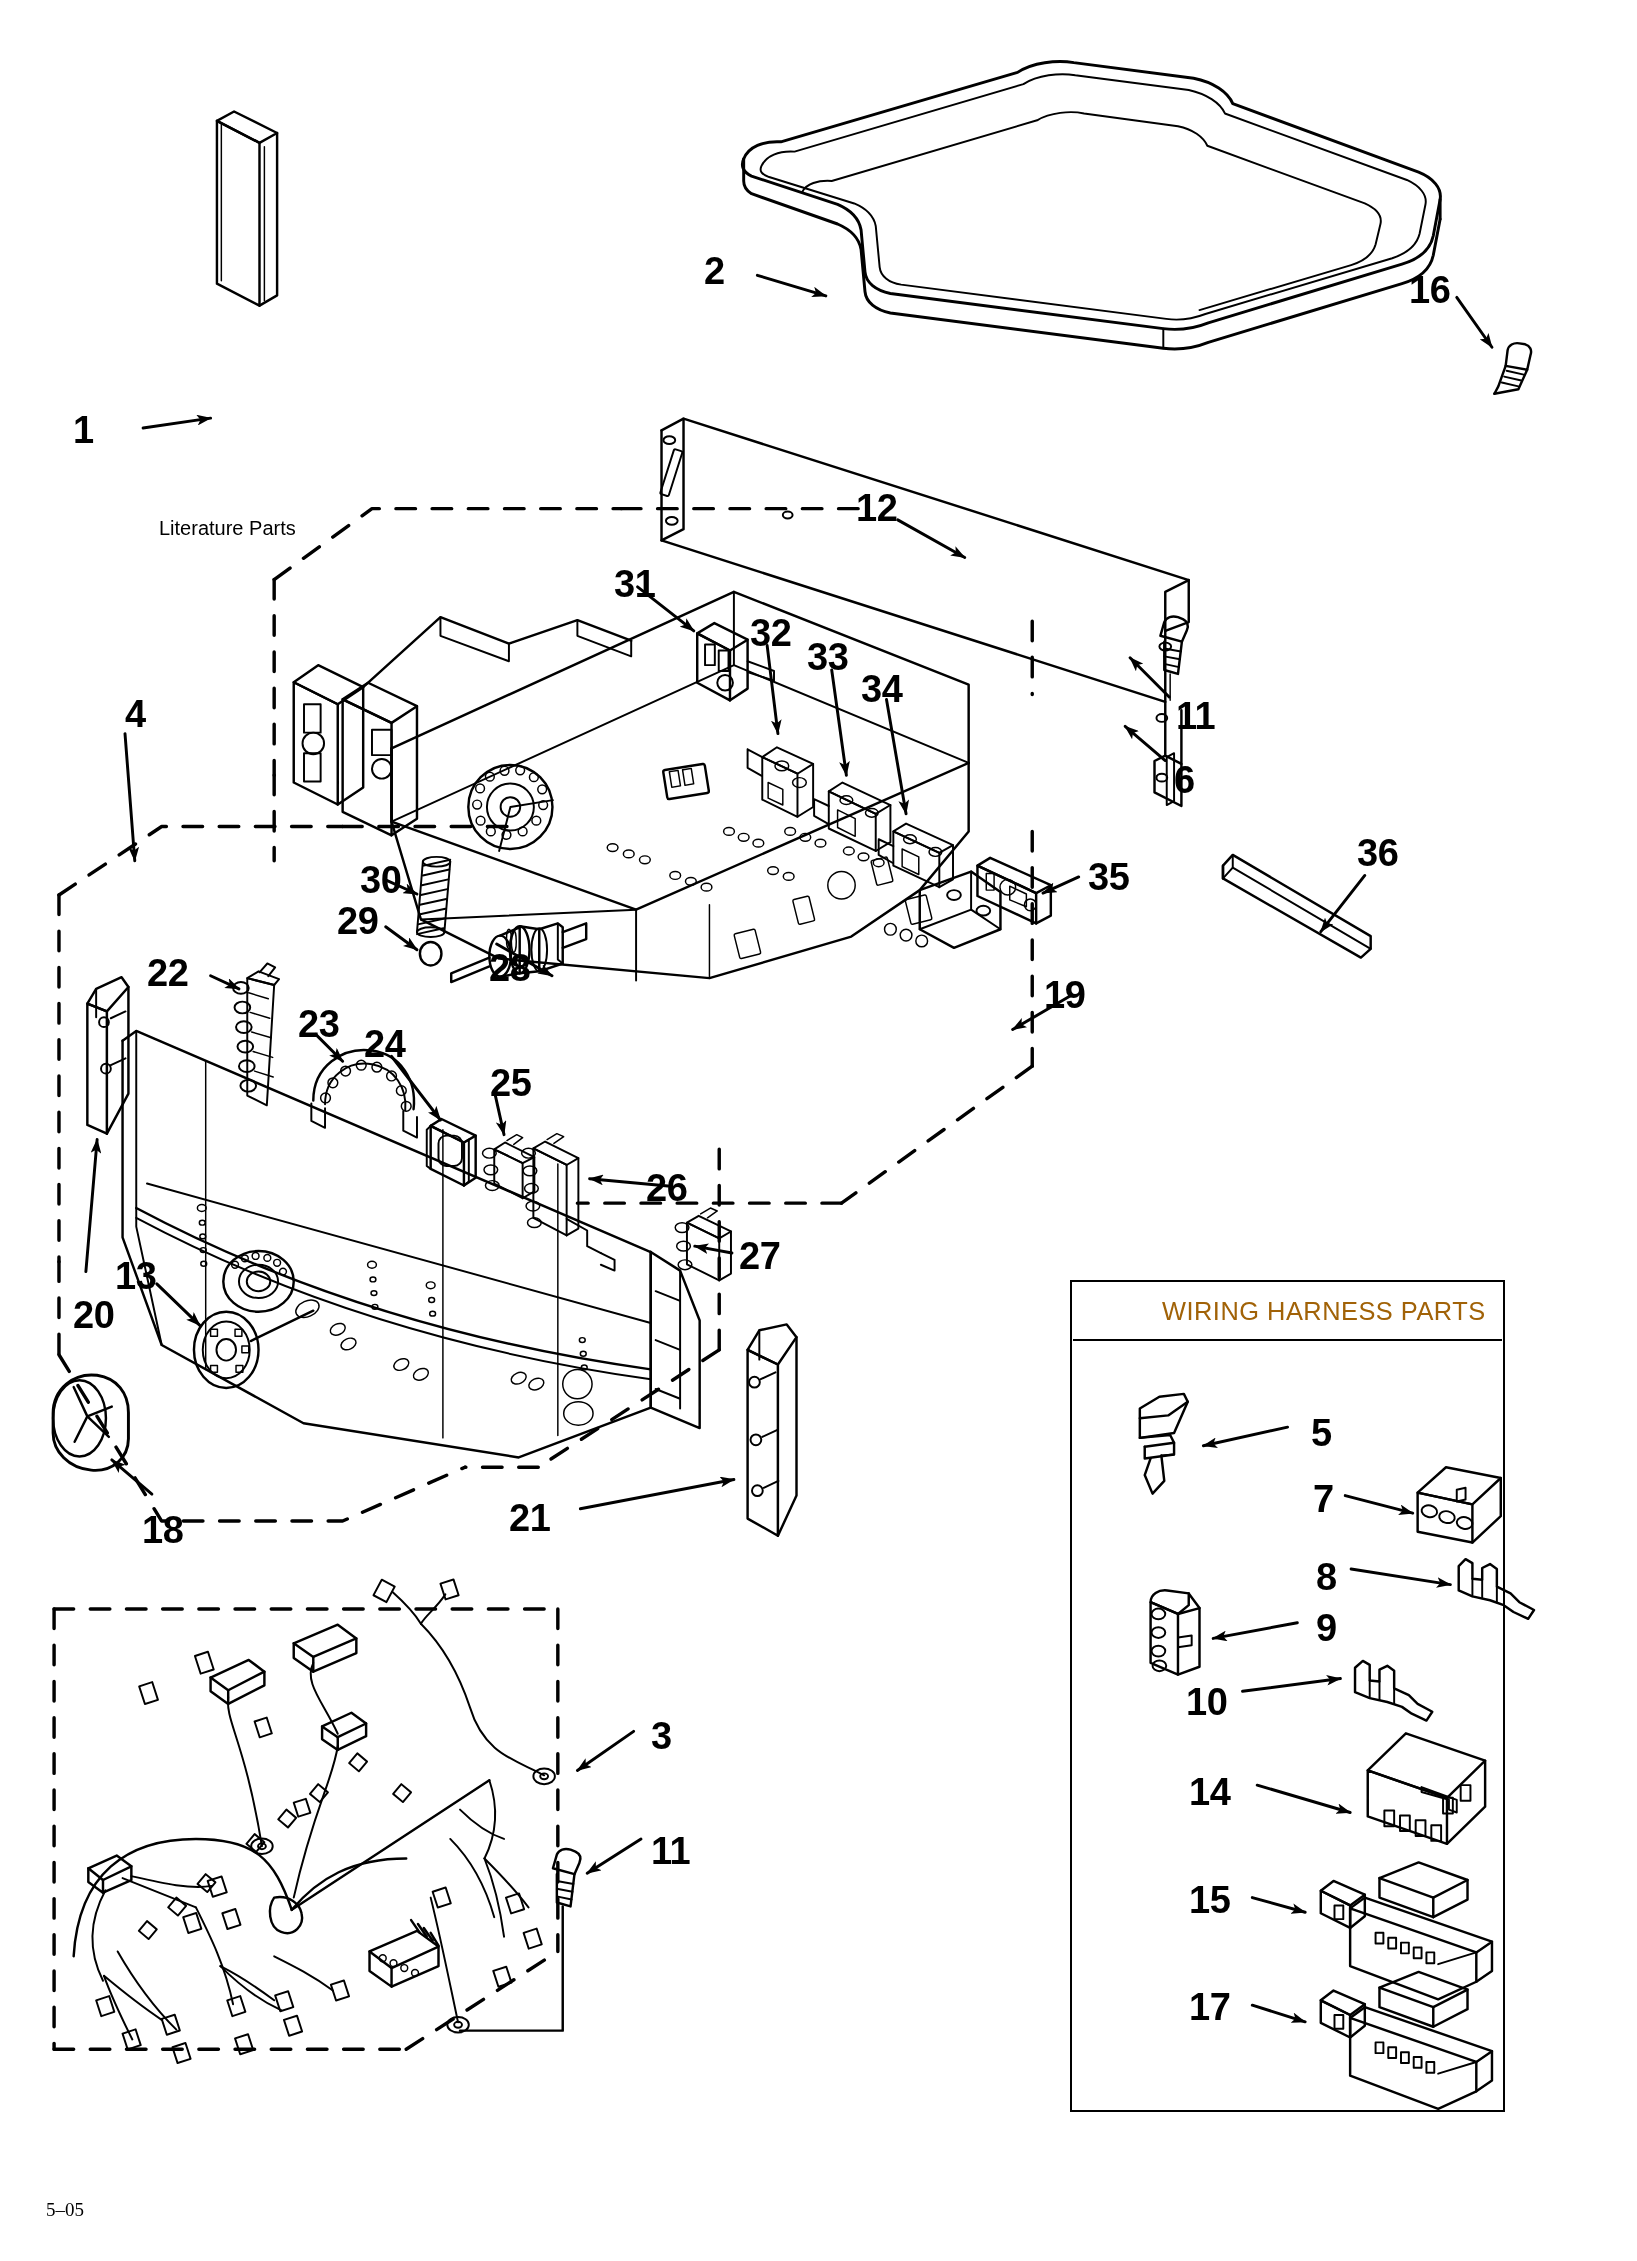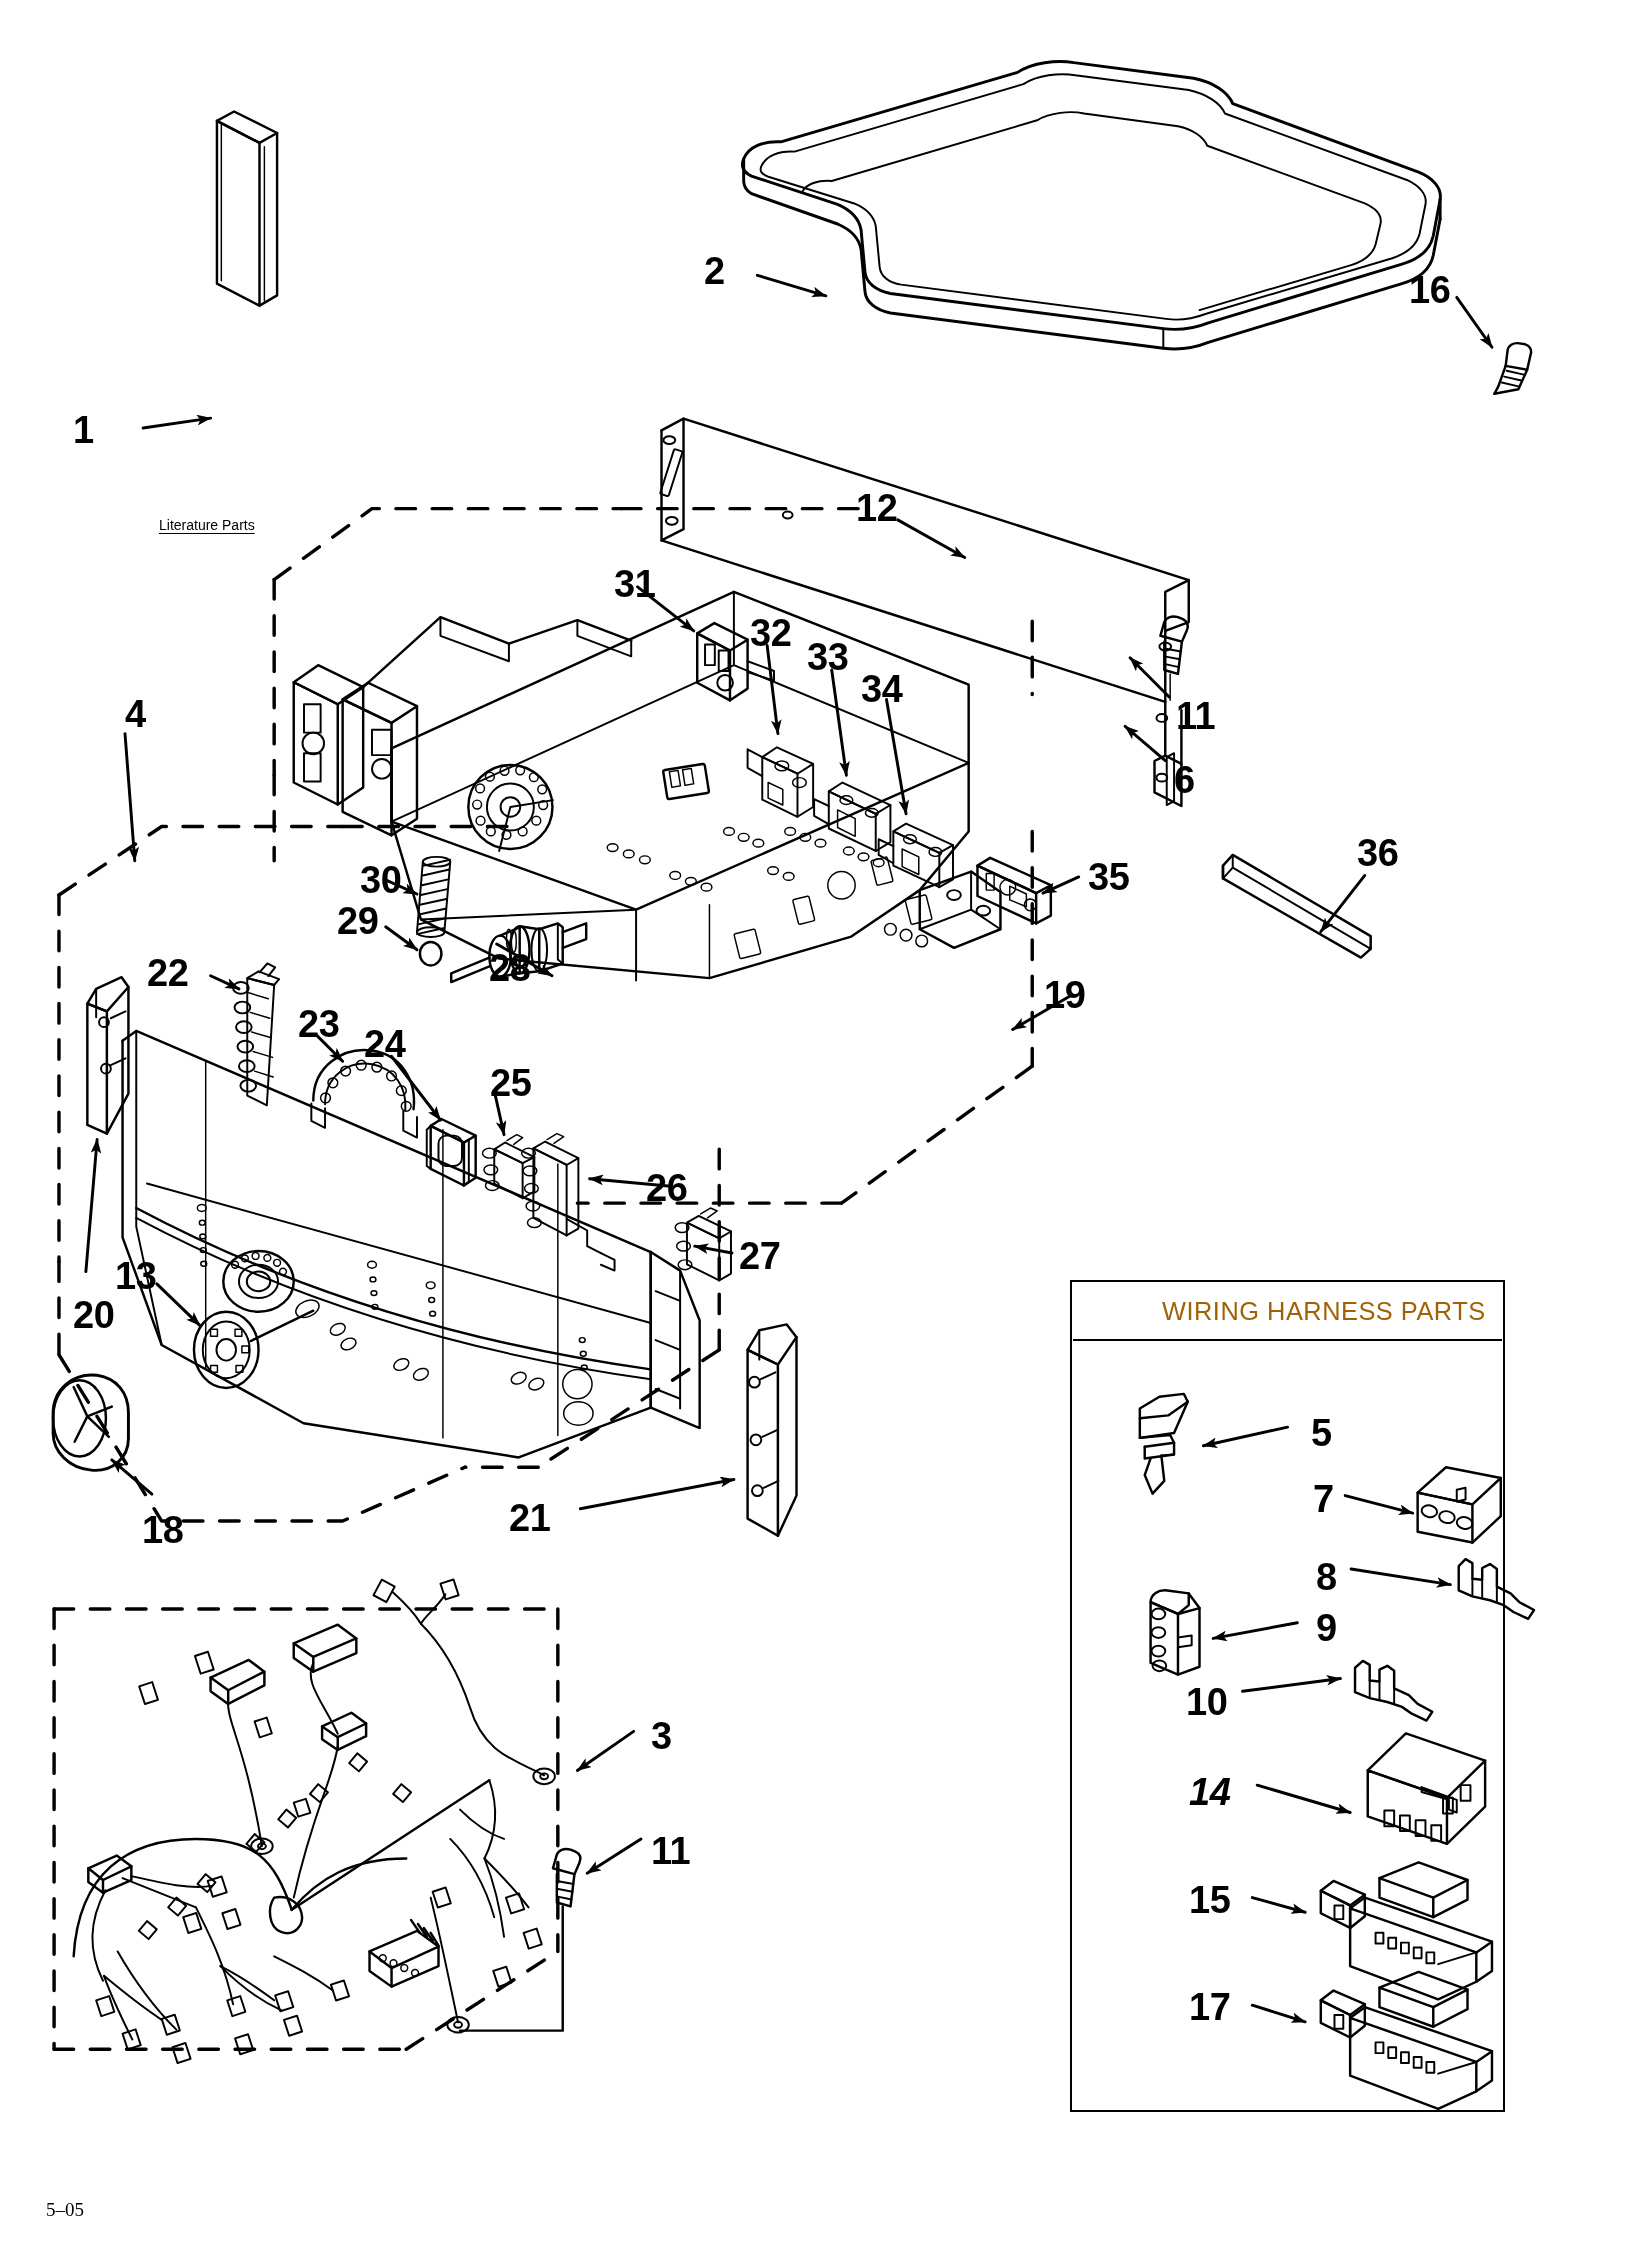--- a/index.html
+++ b/index.html
@@ -18,24 +18,23 @@
     font-weight:bold;
     font-size:38px;
     line-height:1;
     color:#000;
     white-space:nowrap;
     letter-spacing:-0.5px;
   }
   .caption{
     position:absolute;
     font-family:"Liberation Sans",sans-serif;
-    font-size:14px;
+    font-size:20px;
     color:#000;
     white-space:nowrap;
-    text-decoration:underline;
     text-underline-offset:2.9px;
   }
   .boxtitle{
     position:absolute;
     font-family:"Liberation Sans",sans-serif;
     font-size:25.4px;
     color:#a16207;
     white-space:nowrap;
     letter-spacing:0.5px;
   }
@@ -873,19 +872,19 @@
       <div class="calloutnum" style="left: 73px; top: 1296px;">20</div>
       <div class="calloutnum" style="left: 142px; top: 1511px;">18</div>
       <div class="calloutnum" style="left: 509px; top: 1499px;">21</div>
       <div class="calloutnum" style="left: 651px; top: 1717px;">3</div>
       <div class="calloutnum" style="left: 651px; top: 1832px;">11</div>
       <div class="calloutnum" style="left: 1311px; top: 1414px;">5</div>
       <div class="calloutnum" style="left: 1313px; top: 1480px;">7</div>
       <div class="calloutnum" style="left: 1316px; top: 1558px;">8</div>
       <div class="calloutnum" style="left: 1316px; top: 1609px;">9</div>
       <div class="calloutnum" style="left: 1186px; top: 1683px;">10</div>
-      <div class="calloutnum" style="left: 1189px; top: 1773px; font-style: italic;">14</div>
+      <div class="calloutnum" style="left: 1189px; top: 1773px;">14</div>
       <div class="calloutnum" style="left: 1189px; top: 1881px;">15</div>
       <div class="calloutnum" style="left: 1189px; top: 1988px;">17</div>
     </div>
 
 </div>
 
 
 </body></html>

